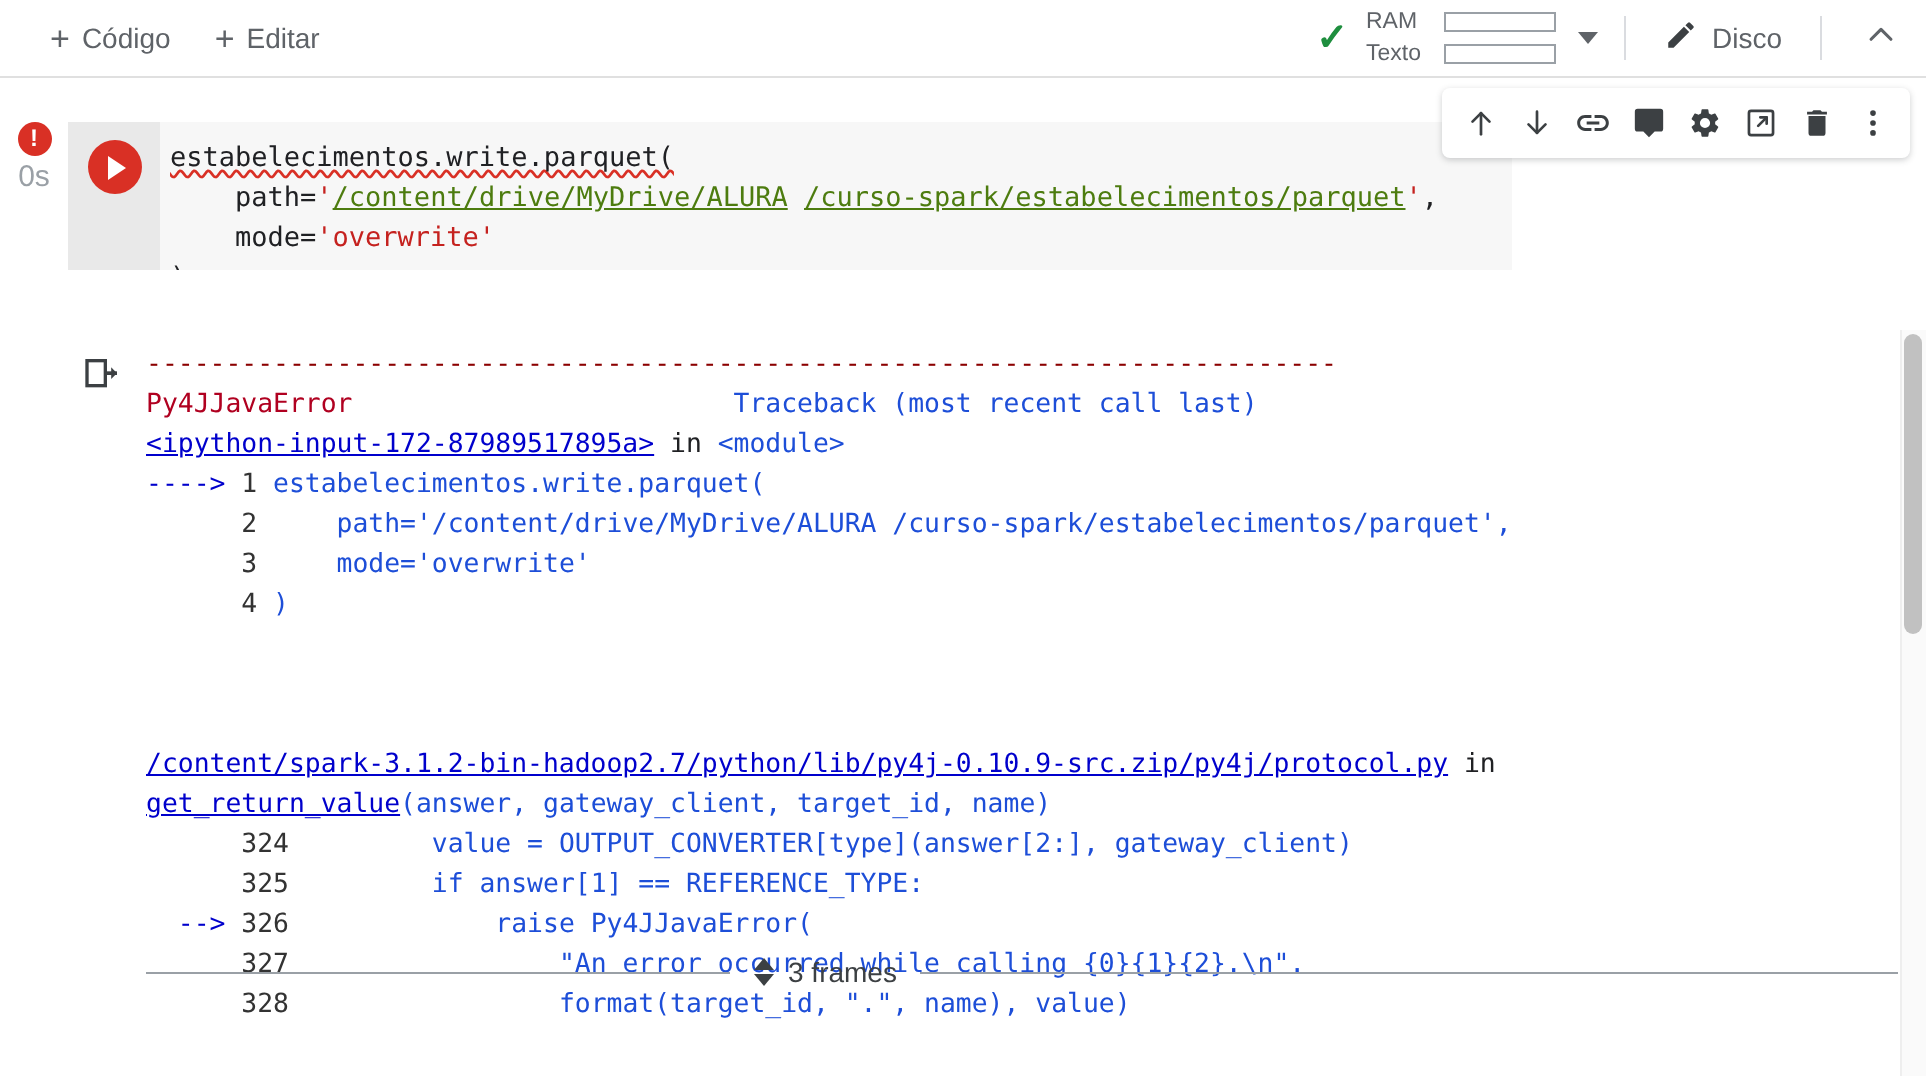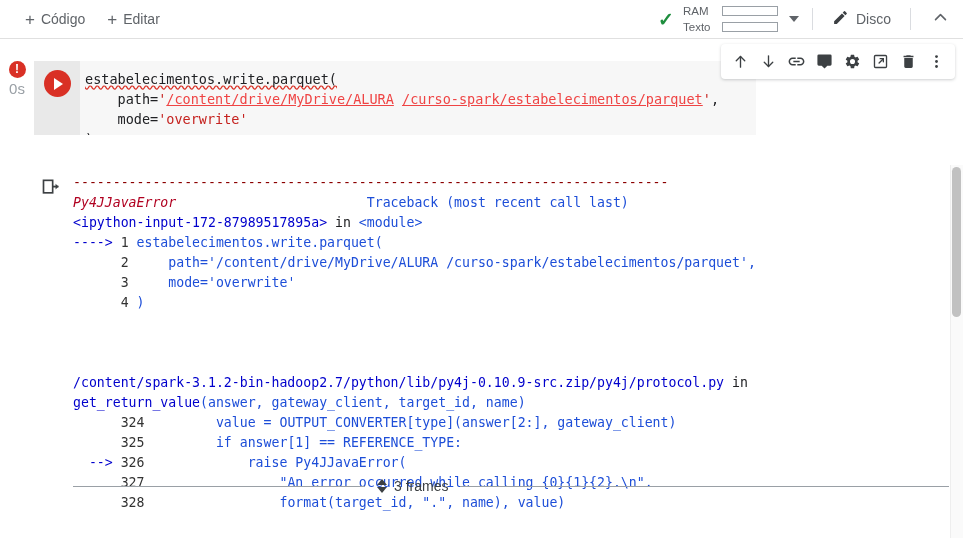--- a/index.html
+++ b/index.html
@@ -87,40 +87,40 @@
     width:0;height:0;border-top:6px solid transparent;border-bottom:6px solid transparent;
     border-left:9px solid #fff; margin-left:3px;
   }
   .codebody {
     flex:1; padding:8px 0 0 5px; overflow:hidden;
     font-family:"DejaVu Sans Mono","Liberation Mono",monospace;
     font-size:13.5px; line-height:21px; color:#202124; white-space:pre;
   }
   .sq { text-decoration: underline wavy #d93025; text-decoration-skip-ink:none; }
   .str { color:#c5221f; }
-  .pathlink { color:#ef4444; text-decoration:underline; }
+  .pathlink { color:#4d7c0f; text-decoration:underline; }
 
   
   .outwrap {
     position:absolute; left:0; top:135px; width:963px; height:403px;
     background:#fff; overflow:hidden;
   }
   .out-ico {
     position:absolute; left:41px; top:42px; width:20px; height:20px;
   }
   .outbody {
     position:absolute; left:73px; top:38px; right:16px;
     font-family:"DejaVu Sans Mono","Liberation Mono",monospace;
     font-size:13.2px; line-height:20px; white-space:pre; color:#202124;
   }
   .ln { height:20px; }
   .c-dash { color:#8b0000; }
-  .c-err  { color:#b00020;font-style:italic; }
+  .c-err  { color:#b00020; }
   .c-blue { color:#1d4ed8; }
-  .c-link { color:#0000cc; }
+  .c-link { color:#0000cc; text-decoration:underline; }
   .c-gray { color:#1d4ed8; }
   .c-lnum { color:#333333; }
   .c-arrow{ color:#0000cc; }
 
   .frames-bar {
     position:absolute; left:73px; top:338px; width:876px; height:26px;
     display:flex; align-items:center; gap:0px;
   }
   .fl-line { height:1px; background:#9aa0a6; flex:0 0 292px; }
   .fl-line2 { height:1px; background:#9aa0a6; flex:1; }

